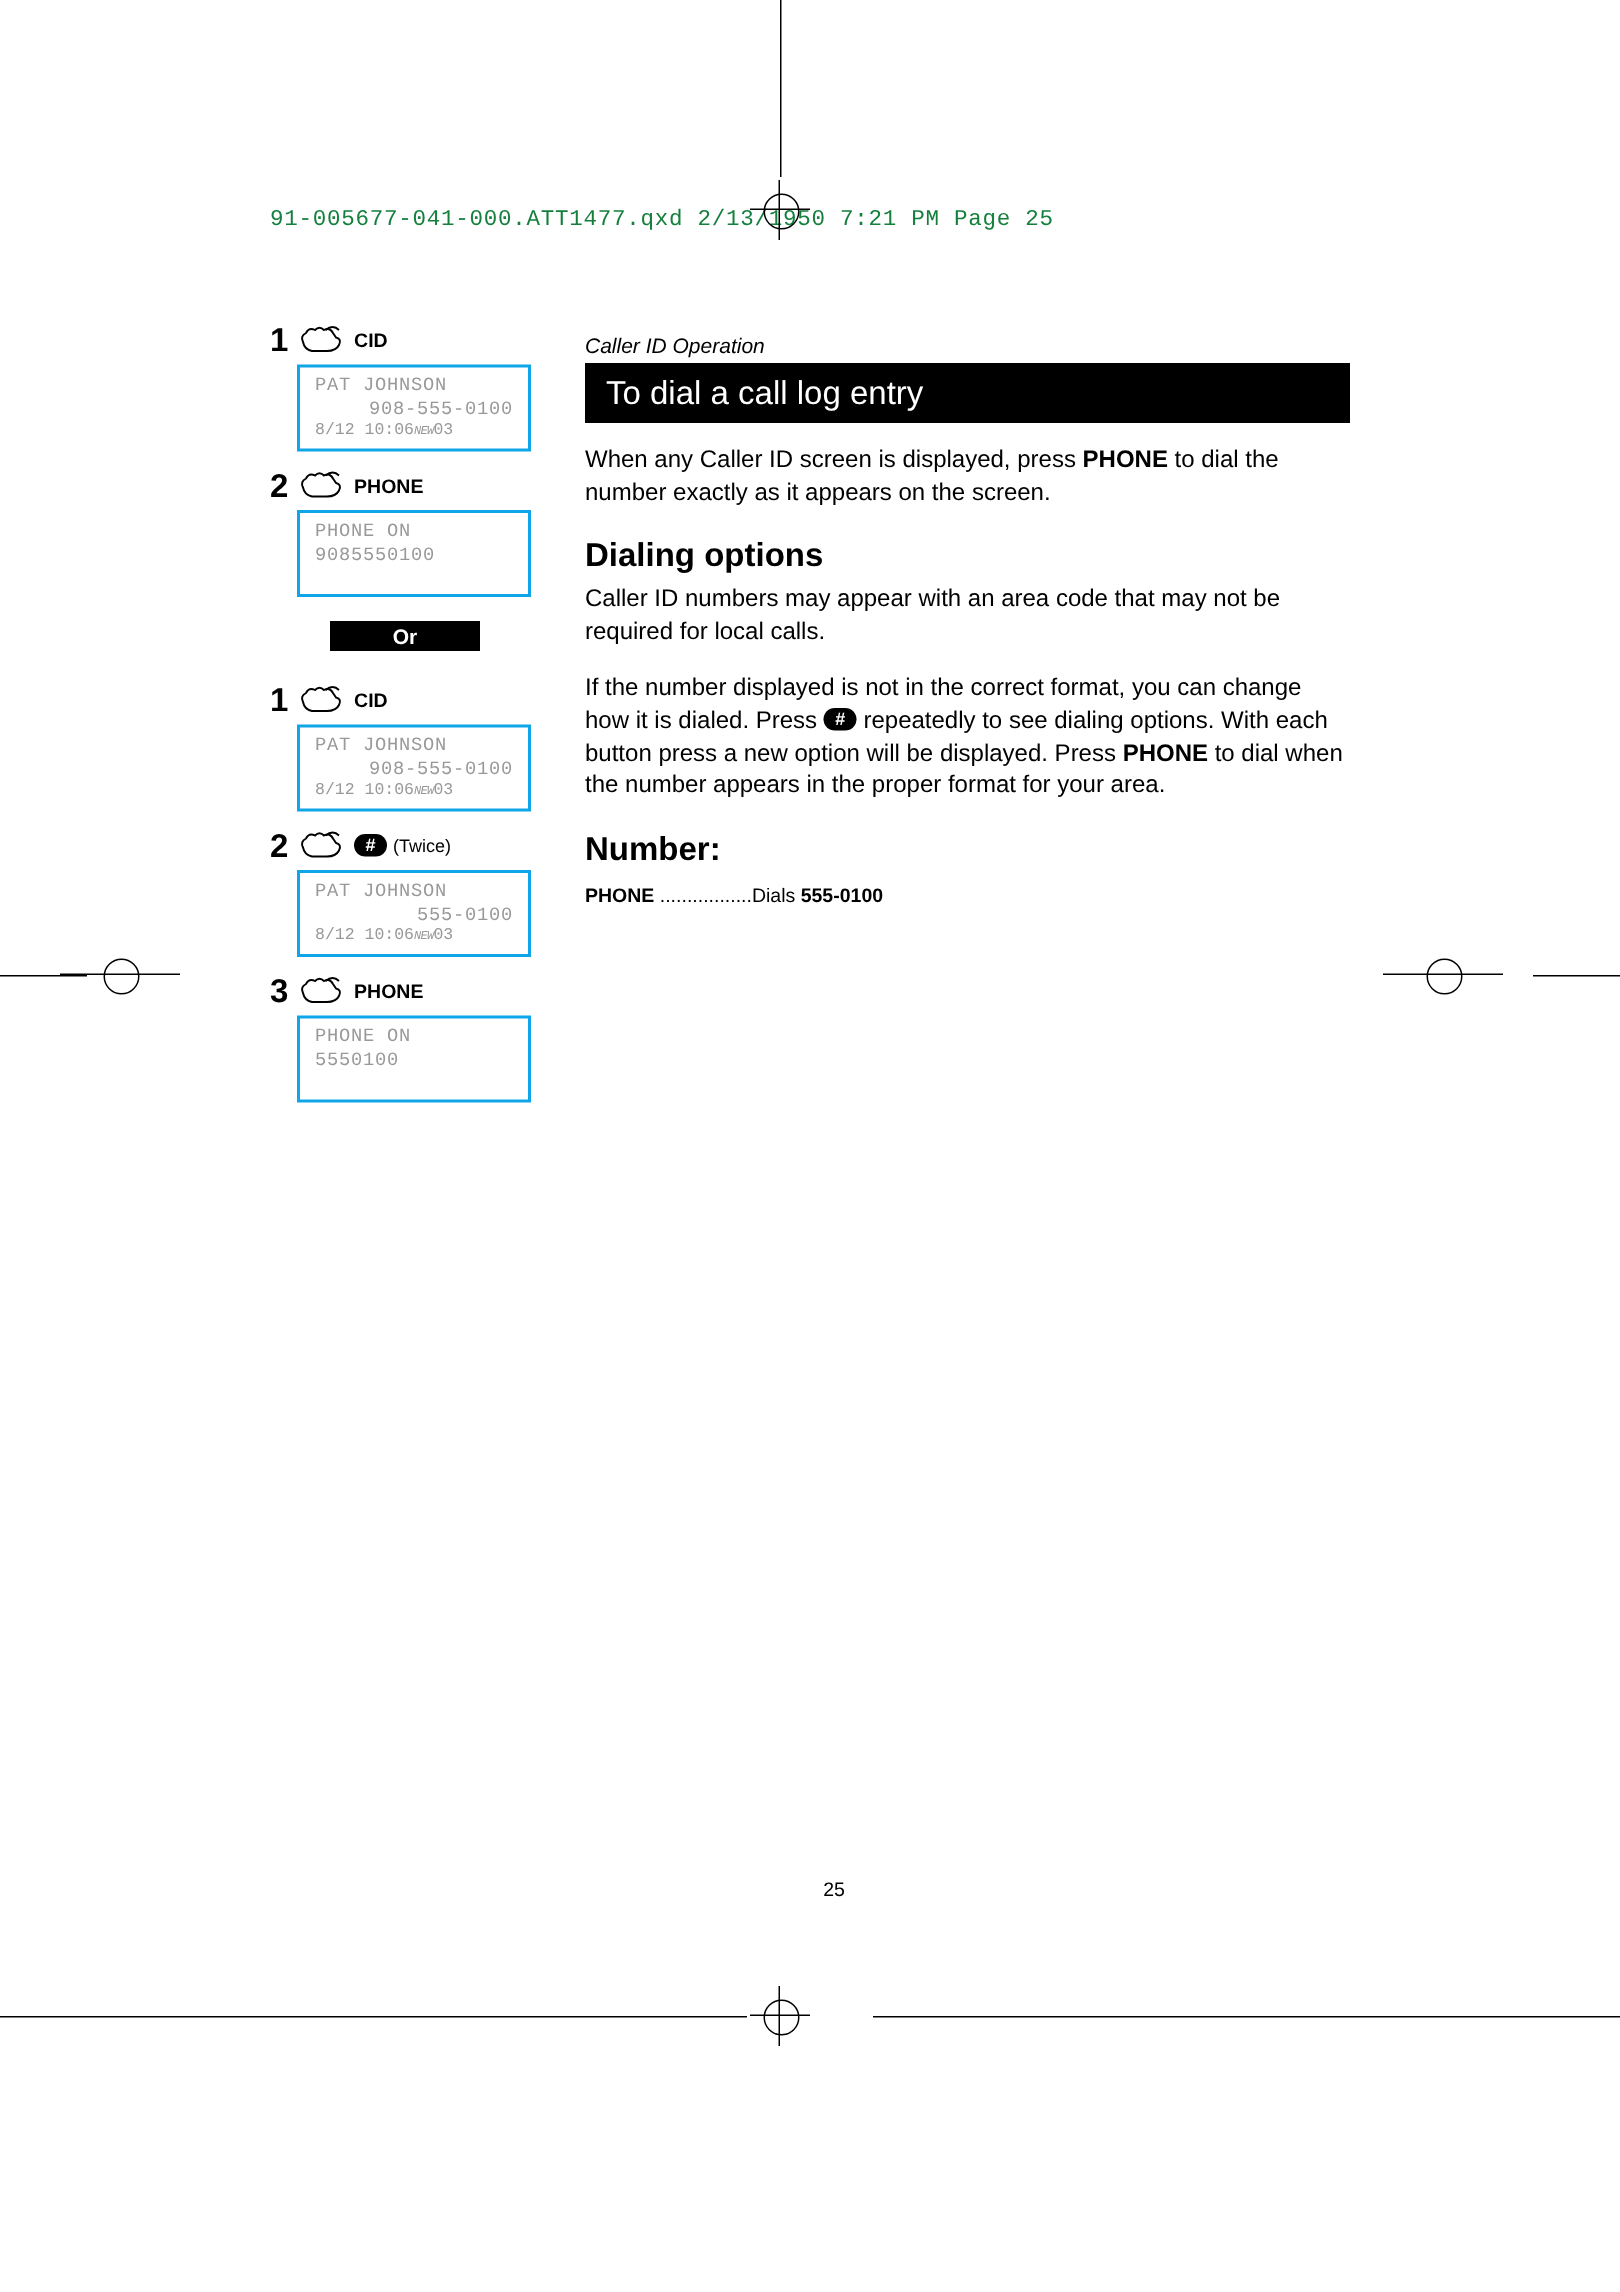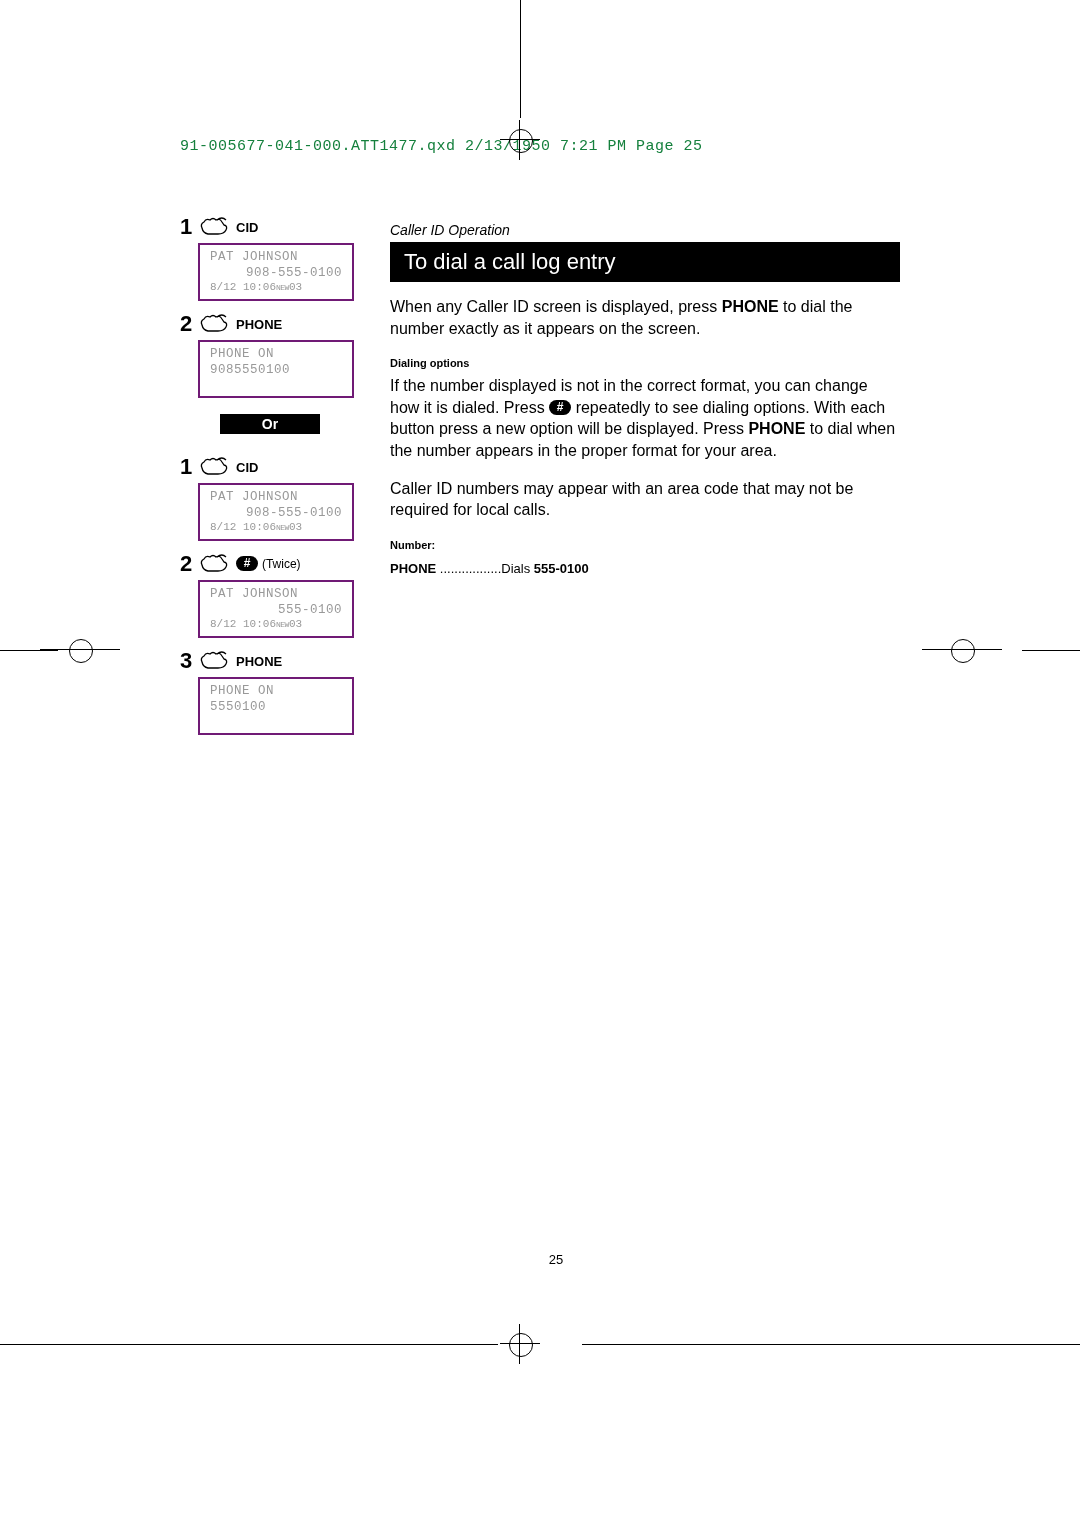--- a/index.html
+++ b/index.html
@@ -97,21 +97,21 @@
     padding: 7px 14px;
     margin-bottom: 14px;
   }
   .body-text {
     font-size: 16px;
     line-height: 1.35;
     margin-bottom: 16px;
   }
   .body-text b { font-weight: bold; }
   .subhead {
-    font-size: 11px;
+    font-size: 22px;
     font-weight: bold;
     margin: 18px 0 6px;
   }
   .example-line {
     font-size: 13px;
     line-height: 1.9;
   }
   .example-line b { font-weight: bold; }
   .dots {
     letter-spacing: 0px;
@@ -153,41 +153,41 @@
     font-size: 13px;
     font-weight: bold;
     vertical-align: middle;
   }
   .finger {
     display: inline-block;
     vertical-align: middle;
     margin: 0 4px;
   }
   .lcd {
-    border: 2px solid #701a75;
+    border: 2px solid #0ea5e9;
     border-radius: 0;
     padding: 5px 10px 5px 10px;
     font-family: "OCR A Extended","Courier New", monospace;
     font-size: 12.5px;
     letter-spacing: 0.5px;
     color: #999;
     line-height: 1.25;
     margin: 3px 0 10px 18px;
     width: 132px;
     height: 44px;
     position: relative;
   }
   .lcd .r { text-align: right; }
   .lcd .l { text-align: left; }
   .lcd .botline {
     font-family: "OCR A Extended","Courier New", monospace;
     font-size: 11px;
     letter-spacing: 0;
   }
-  .lcd .new { font-size:8px; letter-spacing:-0.5px; }
+  .lcd .new { font-size:8px; font-style:italic; letter-spacing:-0.5px; }
   .or-bar {
     background: #000;
     color: #fff;
     font-weight: bold;
     text-align: center;
     font-size: 14px;
     padding: 2px 0;
     width: 100px;
     margin: 16px auto 20px;
   }
@@ -323,25 +323,25 @@
   <div class="col-right">
     <div class="section-label">Caller ID Operation</div>
     <div class="title-bar">To dial a call log entry</div>
 
     <div class="body-text">
       <span>When any Caller ID screen is displayed, press </span><b>PHONE</b><span> to dial the number exactly as it appears on the screen.</span>
     </div>
 
     <div class="subhead">Dialing options</div>
 
+    <div class="body-text">Caller ID numbers may appear with an area code that may not be required for local calls.</div>
+
     <div class="body-text">
       <span>If the number displayed is not in the correct format, you can change how it is dialed. Press </span><span class="hash-btn">#</span><span> repeatedly to see dialing options. With each button press a new option will be displayed. Press </span><b>PHONE</b><span> to dial when the number appears in the proper format for your area.</span>
     </div>
-
-    <div class="body-text">Caller ID numbers may appear with an area code that may not be required for local calls.</div>
 
     <div class="subhead">Number:</div>
 
     <div class="example-line">
       <b>PHONE</b>
       <span class="dots"> .................</span><span>Dials </span><b>555-0100</b>
     </div>
 
   </div>
 

